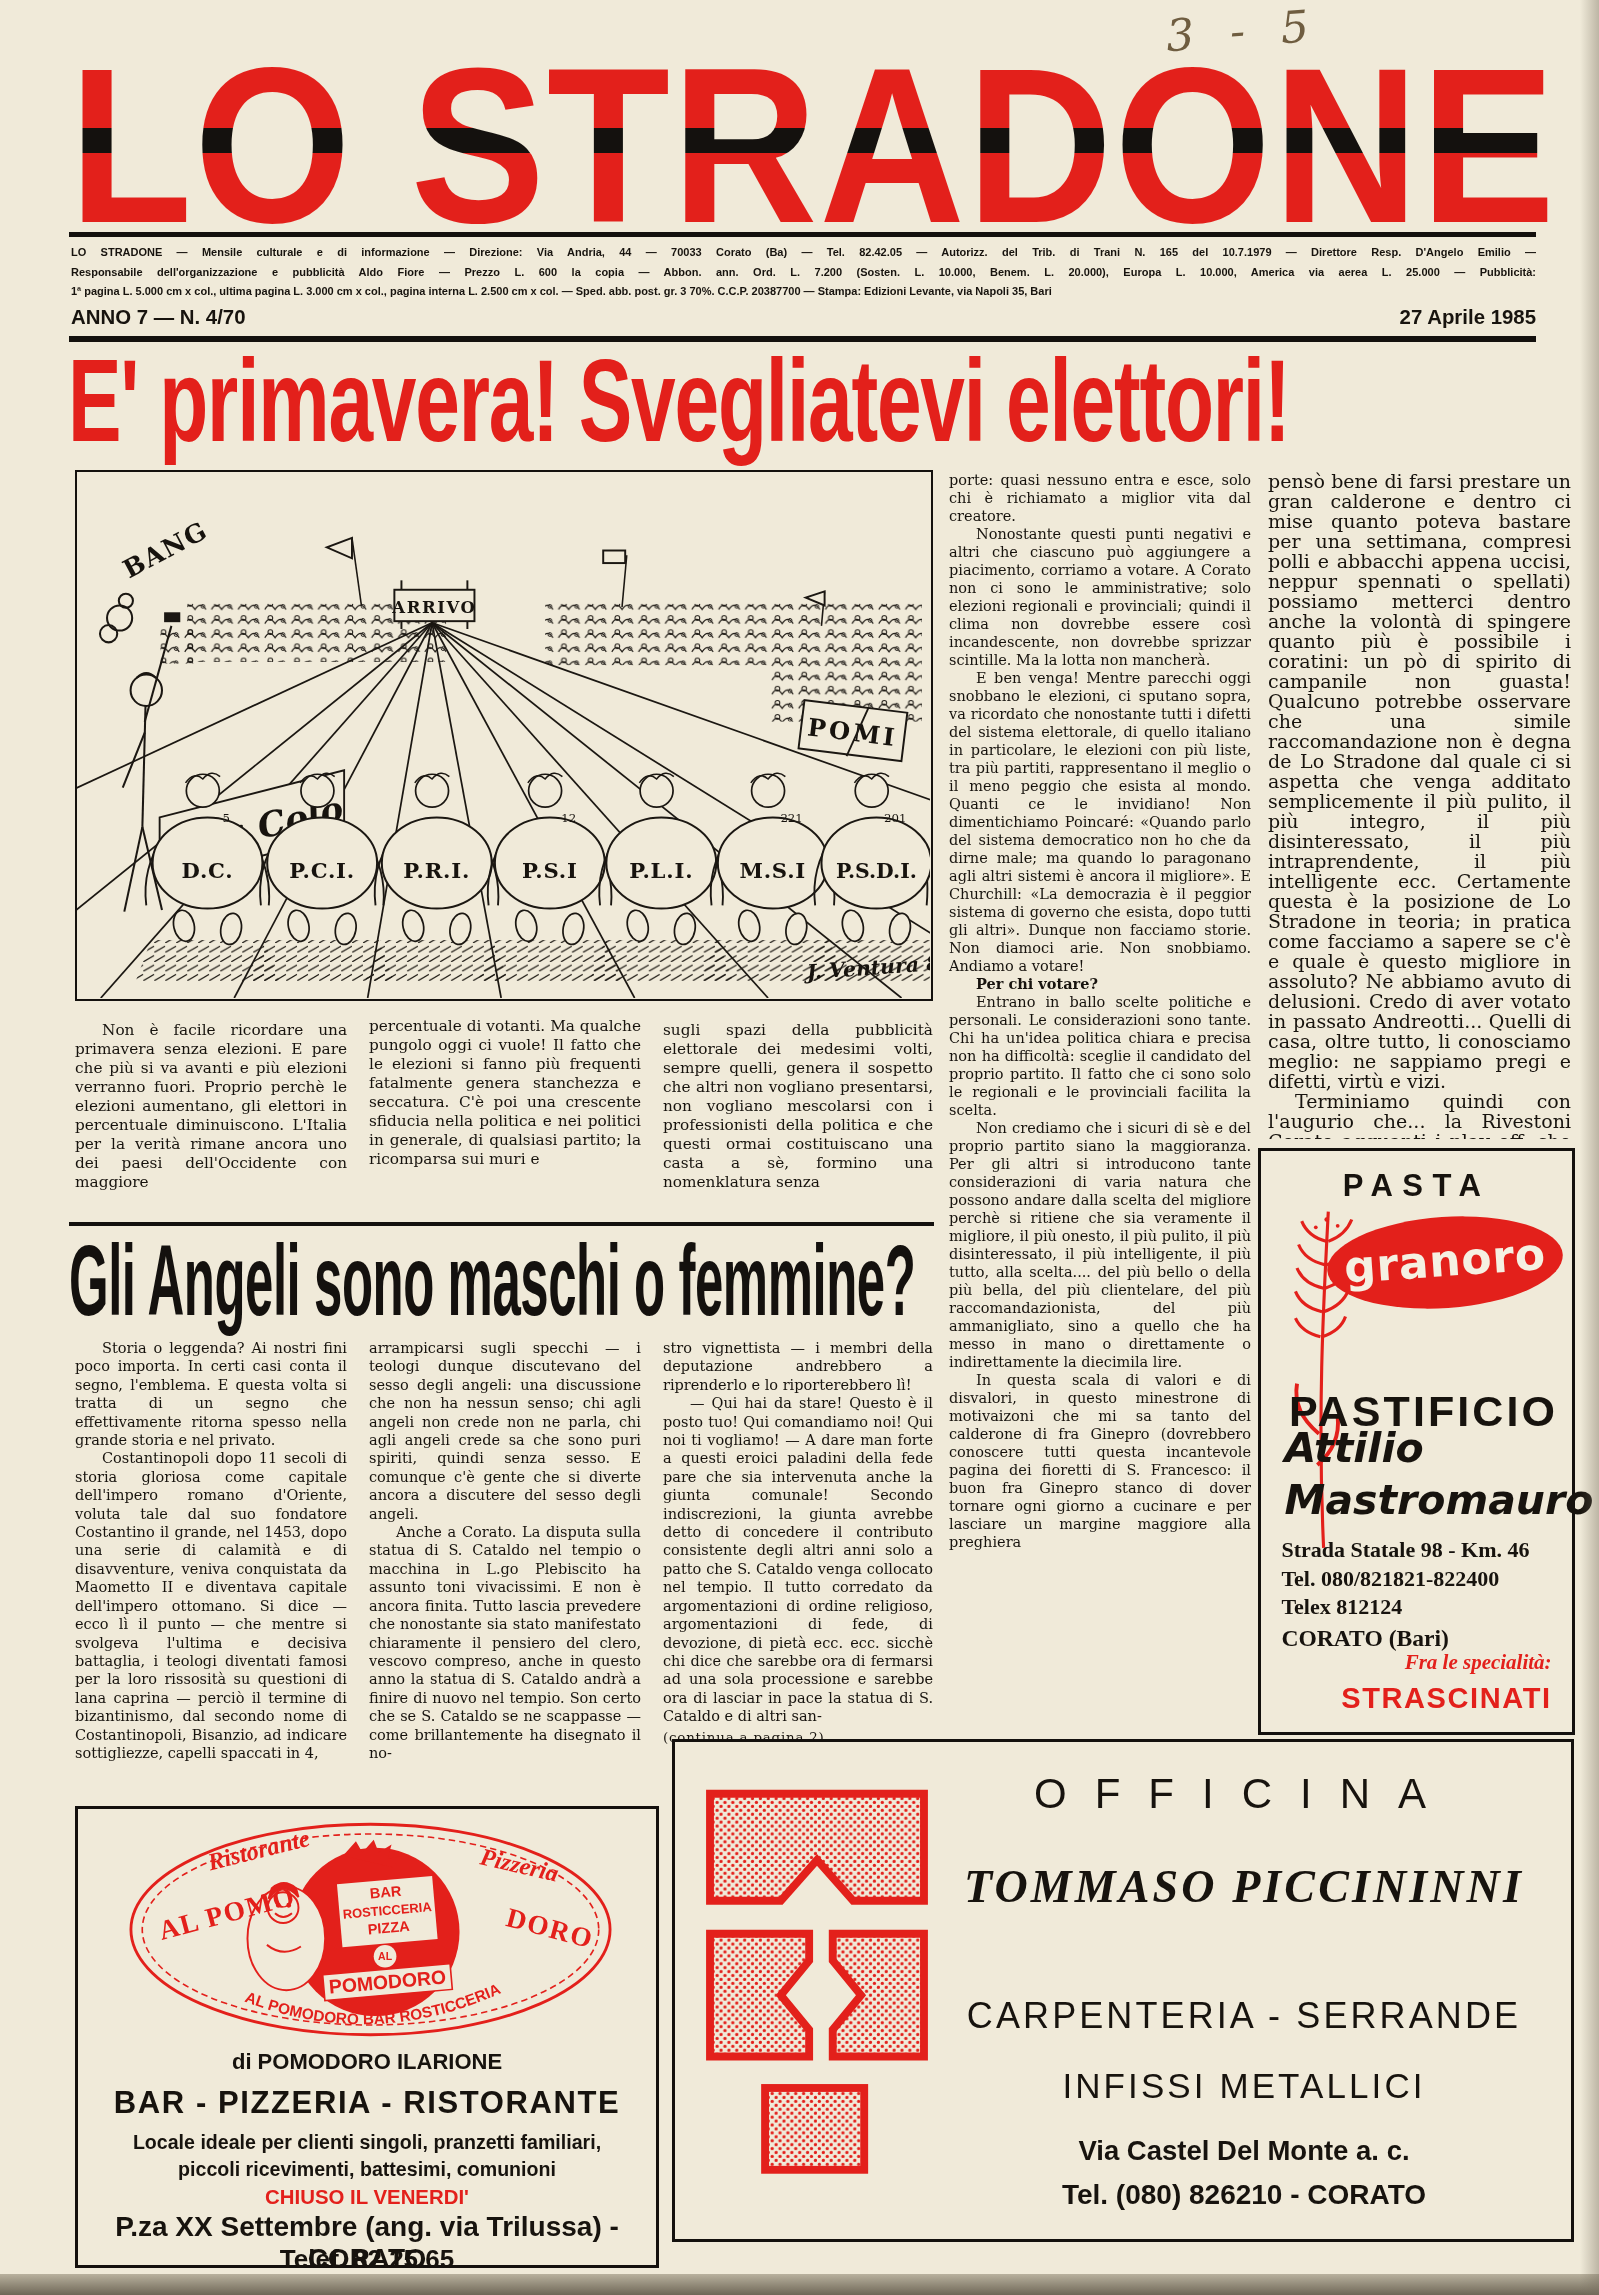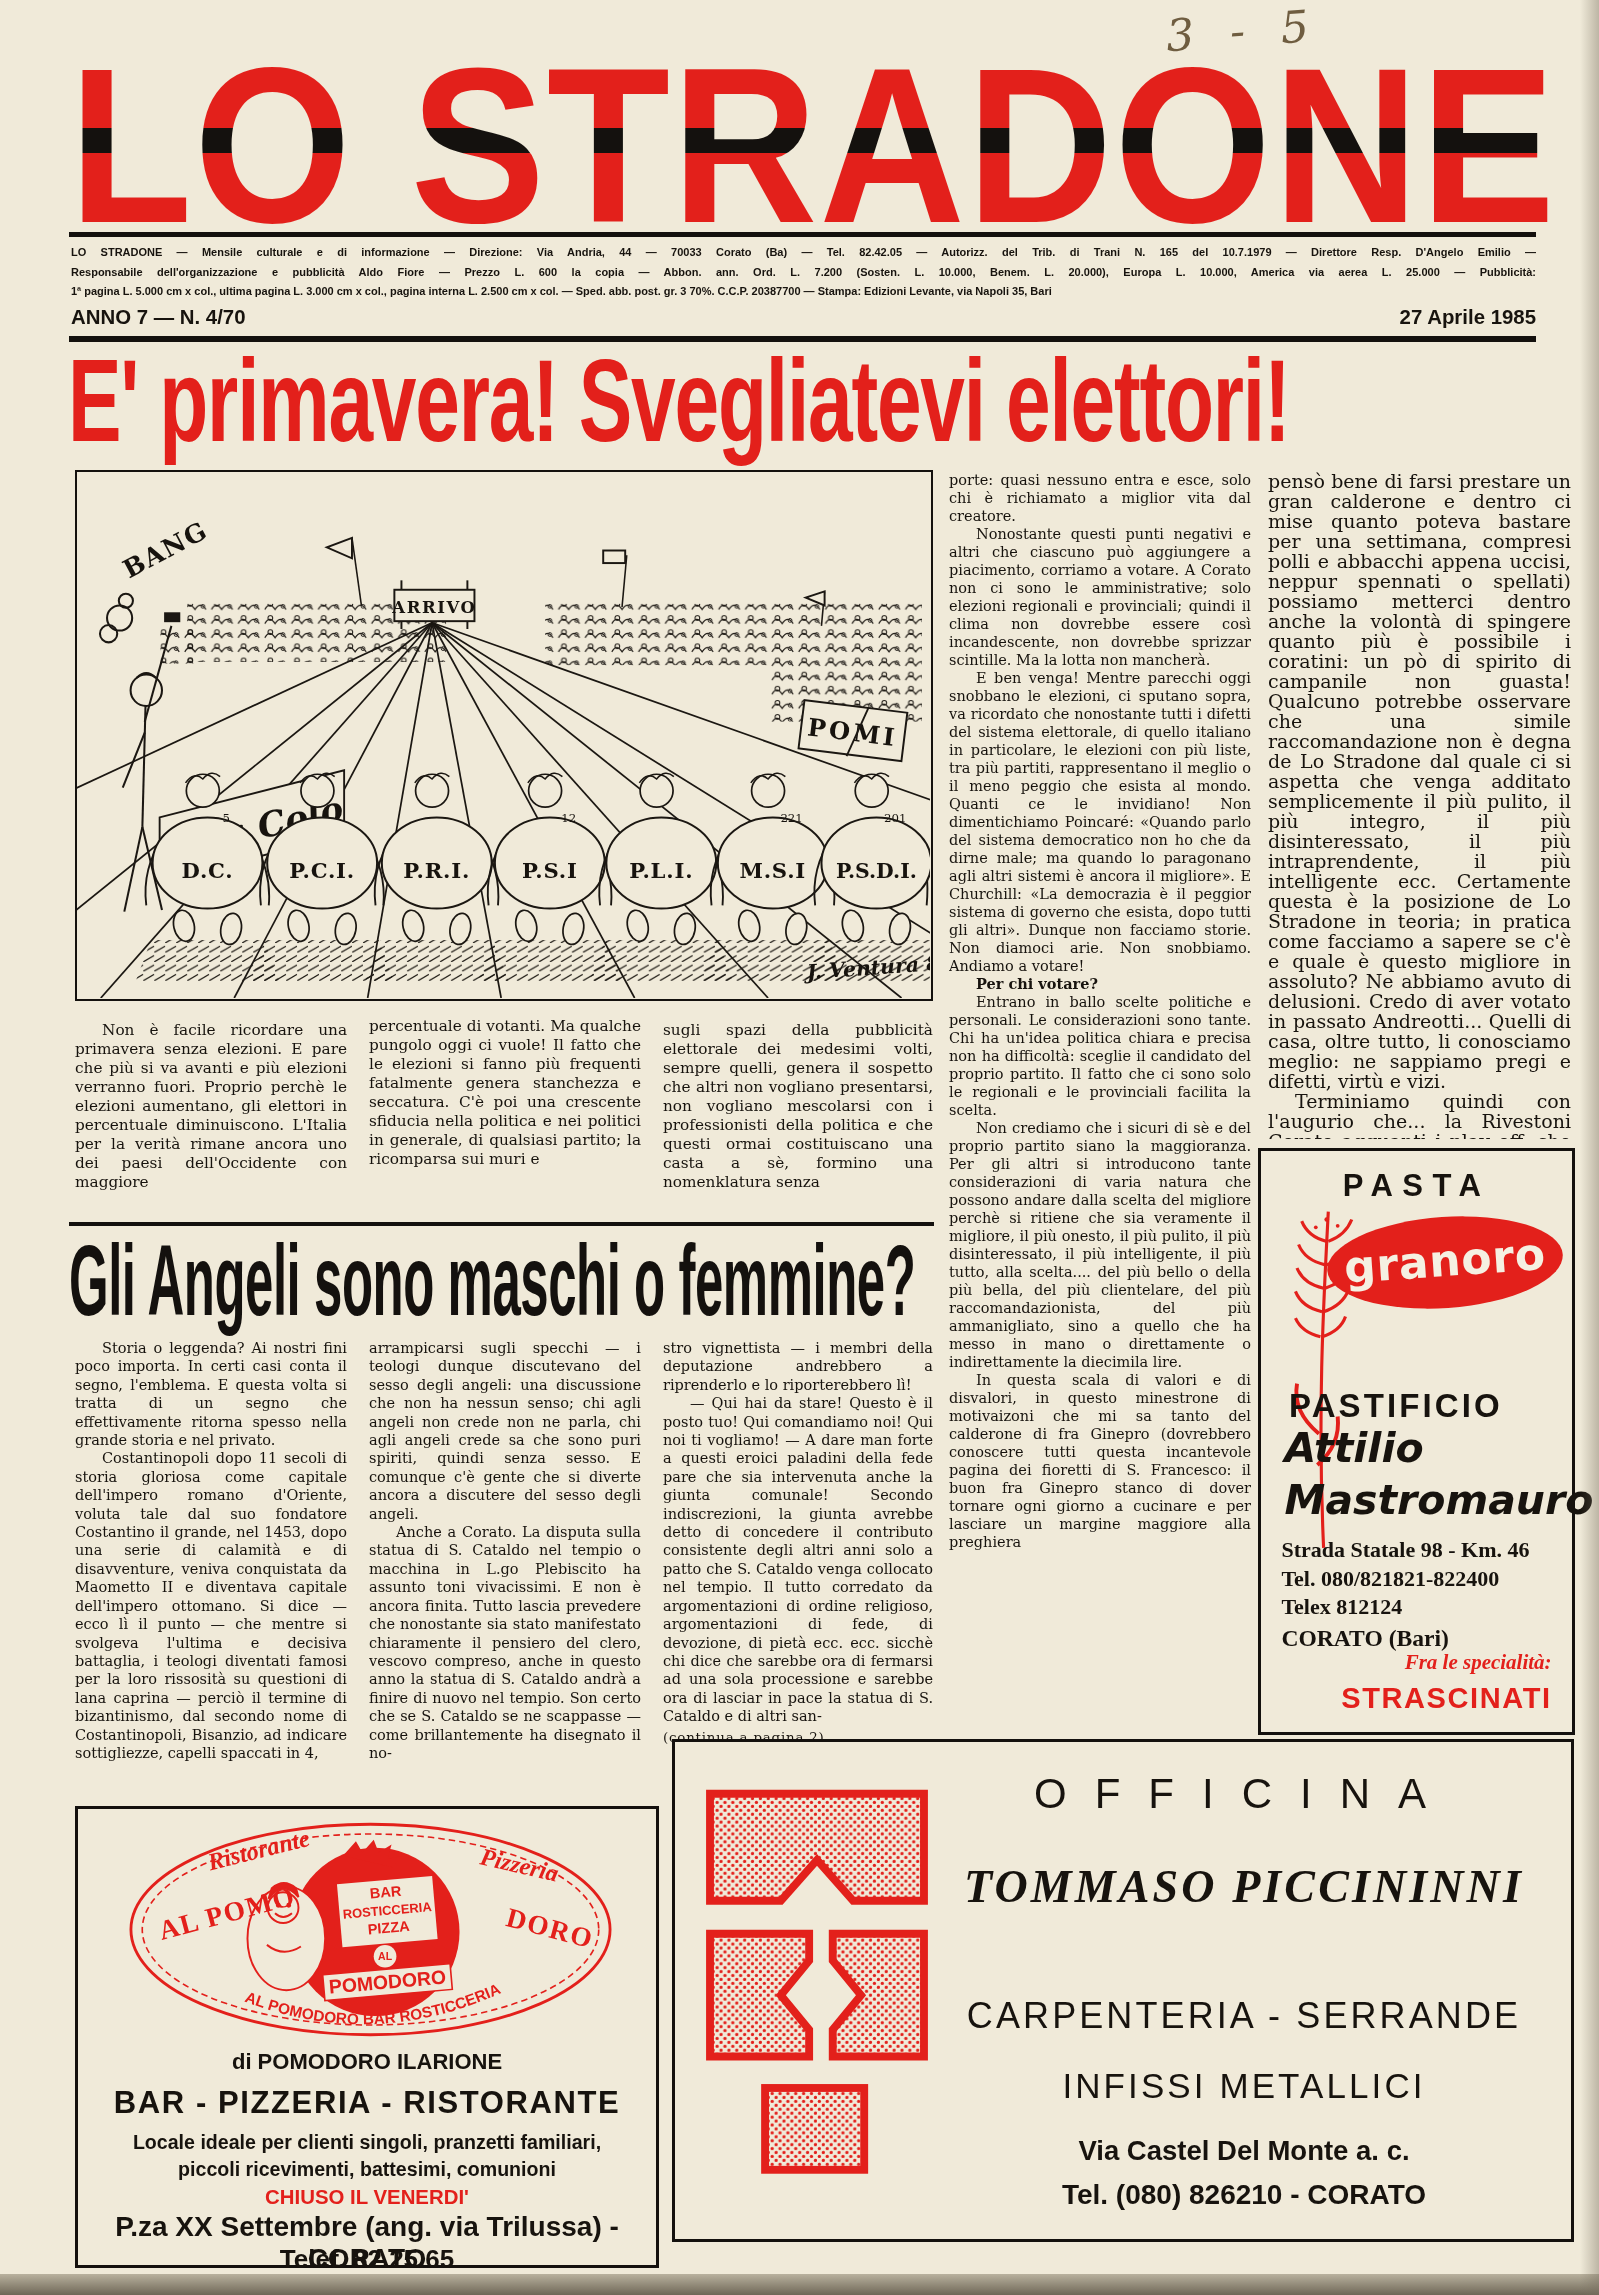--- a/index.html
+++ b/index.html
@@ -74,21 +74,21 @@
   .continua { font-size:13.4px; margin-top:3.1px; letter-spacing:0.8px; }
 
   
   .adbox { border:3.9px solid #14110e; box-sizing:border-box; background:#f0ead9; }
   .granoro-pasta { left:0; right:0; top:17.3px; text-align:center; font-family:"Liberation Sans",sans-serif; font-weight:bold; font-size:31px; letter-spacing:9.4px; }
   .granoro-ellipse {
     left:66px; top:66px; width:236px; height:91px; background:#e3201b; border-radius:50%;
     transform:rotate(-4deg); display:flex; align-items:center; justify-content:center;
   }
   .granoro-ellipse span { color:#f5f0e2; font-family:"DejaVu Sans",sans-serif; font-weight:bold; font-size:44px; letter-spacing:0.8px; padding-bottom:4.7px; }
-  .g-pastificio { left:28px; top:236px; font-family:"Liberation Sans",sans-serif; font-weight:bold; font-size:33px; letter-spacing:3.1px; }
+  .g-pastificio { left:28px; top:236px; font-family:"Liberation Sans",sans-serif; font-weight:bold; font-size:43px; letter-spacing:3.1px; }
   .g-name { left:23.6px; font-family:"DejaVu Sans",sans-serif; font-weight:bold; font-style:italic; font-size:41px; }
   .g-addr { left:20.4px; font-family:"Liberation Serif",serif; font-weight:bold; font-size:22px; }
   .g-spec-label { right:20.4px; top:499px; color:#e3201b; font-style:italic; font-weight:bold; font-size:21px; font-family:"Liberation Serif",serif; }
   .g-spec { right:20.4px; top:531px; color:#e3201b; font-weight:bold; font-size:29px; font-family:"Liberation Sans",sans-serif; letter-spacing:1.6px; }
 
   .pom-center { left:0; right:0; text-align:center; font-family:"Liberation Sans",sans-serif; font-weight:bold; }
   .off-text { left:259px; width:620px; text-align:center; font-family:"Liberation Sans",sans-serif; }
 
   
   .scan-bottom { left:0; top:2274px; width:1600px; height:21px; background:linear-gradient(#b9b19e,#6e6757); }

